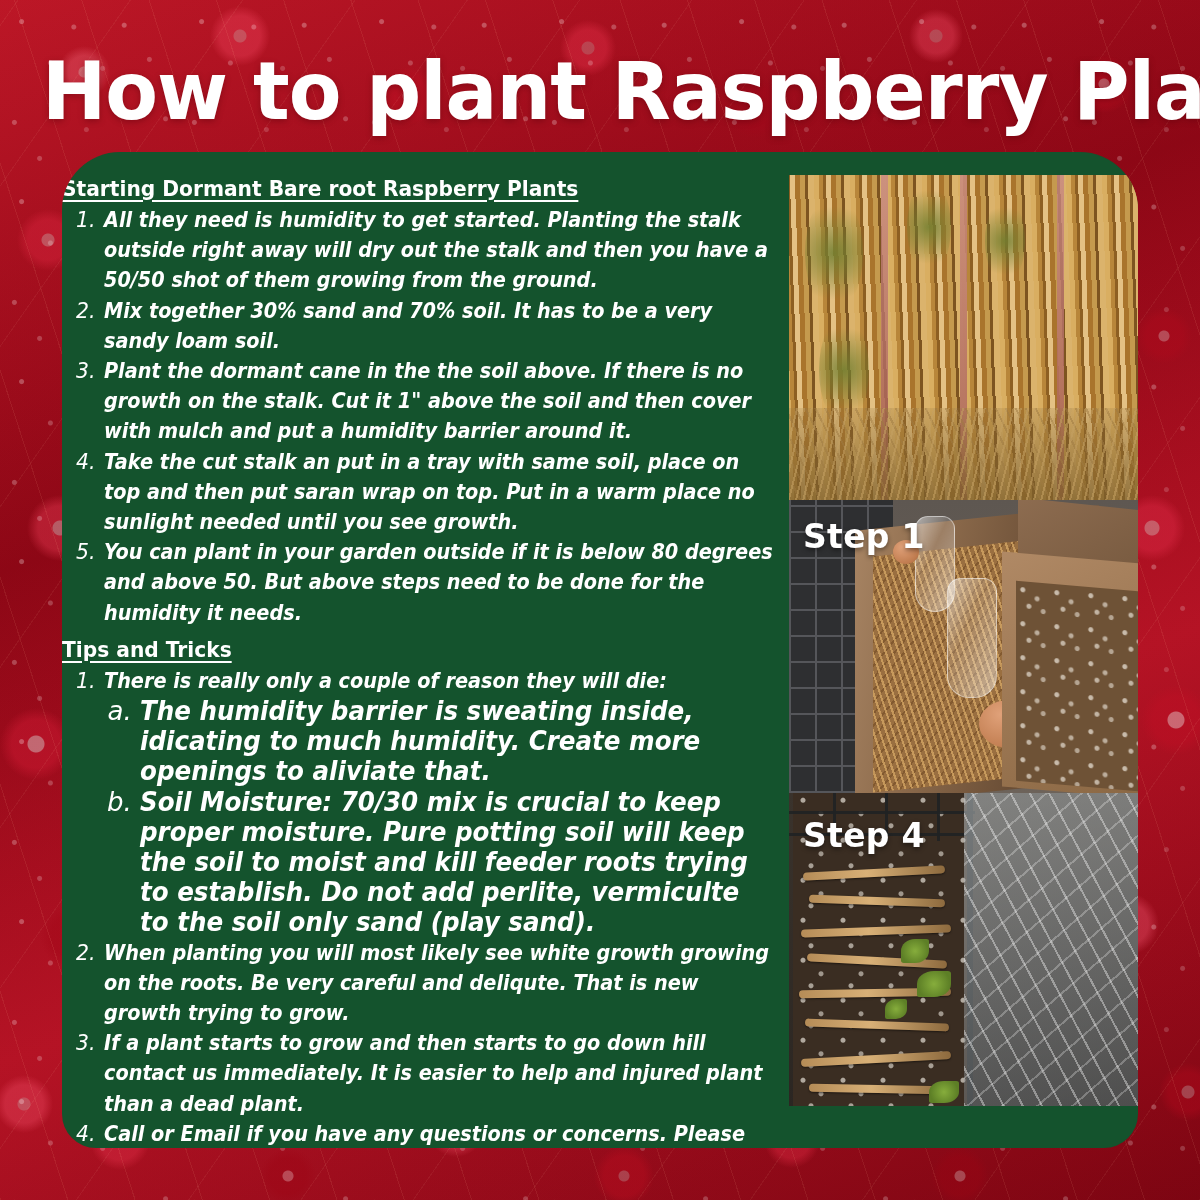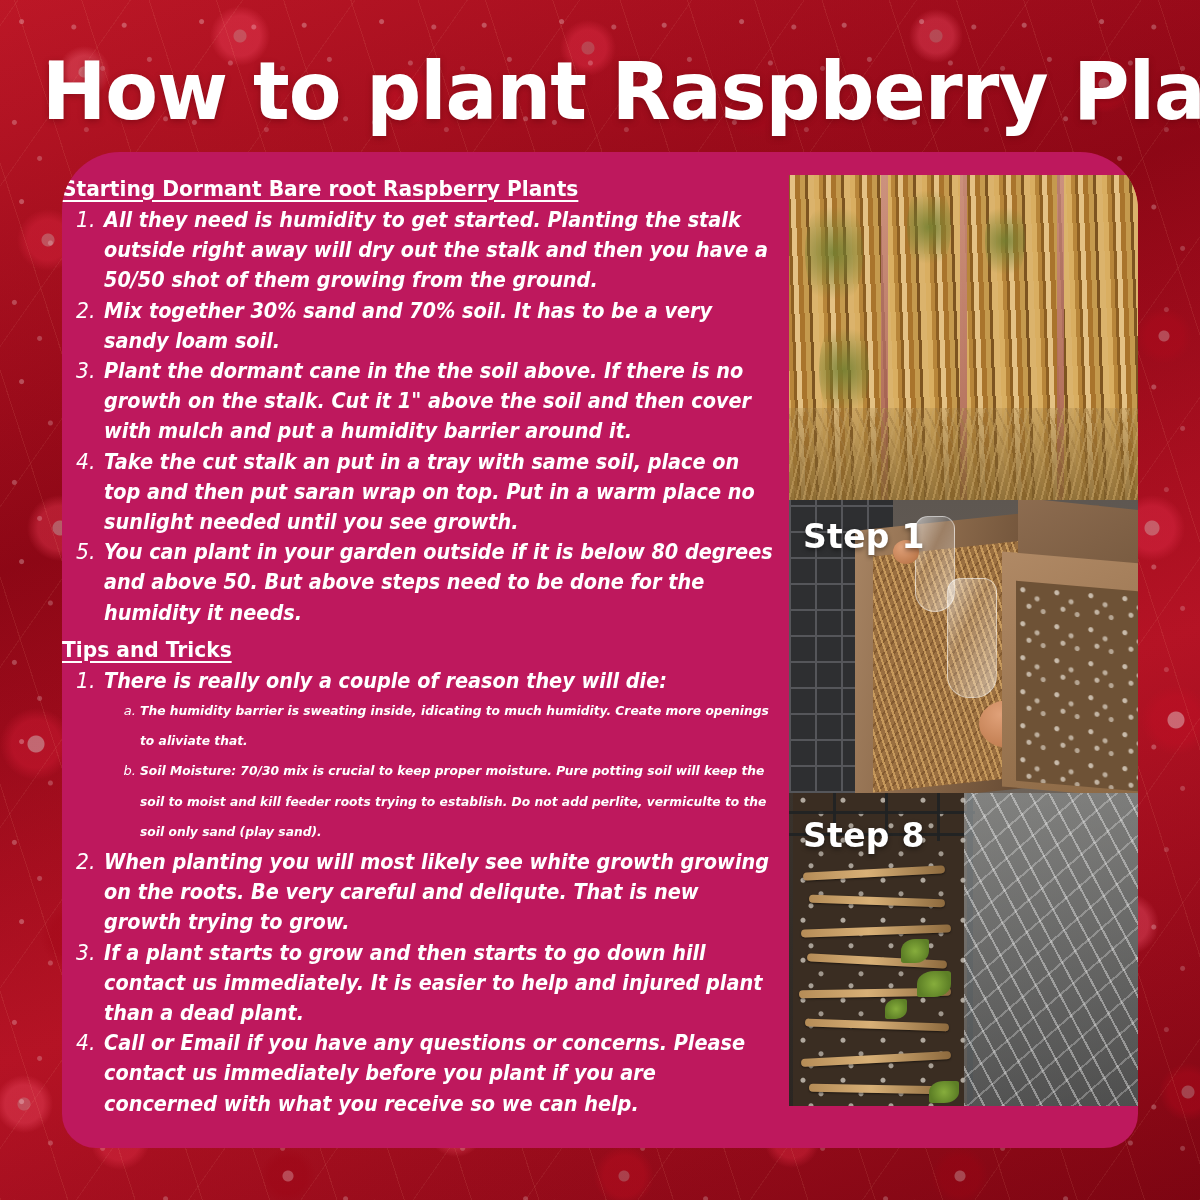--- a/index.html
+++ b/index.html
@@ -113,21 +113,21 @@
     text-shadow: 0 2px 6px rgba(90,0,12,.45);
   }
 
   
   .card {
     position: absolute;
     left: 62px;
     top: 152px;
     width: 1076px;
     height: 996px;
-    background: #be185d;
+    background: #14532d;
     border-radius: 58px 58px 34px 34px;
     overflow: hidden;
   }
 
   .card-inner {
     position: absolute;
     inset: 0;
     display: flex;
   }
 
@@ -183,21 +183,21 @@
     width: 105.8%;
   }
 
   ol.lvl2 {
     list-style: lower-alpha;
     margin: 0;
     padding-left: 36px;
   }
 
   ol.lvl2 > li {
-    font-size: 13px;
+    font-size: 26px;
     font-weight: 700;
     line-height: 30.2px;
   }
   ol.lvl2 > li::marker { font-weight: 400; }
 
   ol.lvl2 > li > span.txt {
     display: block;
     transform: scaleX(.945);
     transform-origin: left top;
     width: 105.8%;
@@ -492,19 +492,19 @@
           <div class="p4-cane" style="left:16px; top:228px; width:144px; transform:rotate(2deg);"></div>
           <div class="p4-cane" style="left:12px; top:262px; width:150px; transform:rotate(-3deg);"></div>
           <div class="p4-cane" style="left:20px; top:292px; width:138px; transform:rotate(1deg);"></div>
 
           <div class="p4-sprout" style="left:112px; top:146px; width:28px; height:24px;"></div>
           <div class="p4-sprout" style="left:128px; top:178px; width:34px; height:26px;"></div>
           <div class="p4-sprout" style="left:96px;  top:206px; width:22px; height:20px;"></div>
           <div class="p4-sprout" style="left:140px; top:288px; width:30px; height:22px;"></div>
 
           <div class="p4-wrap"></div>
-          <span class="photo-label" style="top:24px">Step 8</span>
+          <span class="photo-label" style="top:24px">Step 4</span>
         </div>
 
       </div>
     </div>
   </div>
 </div>
 
 </body></html>

